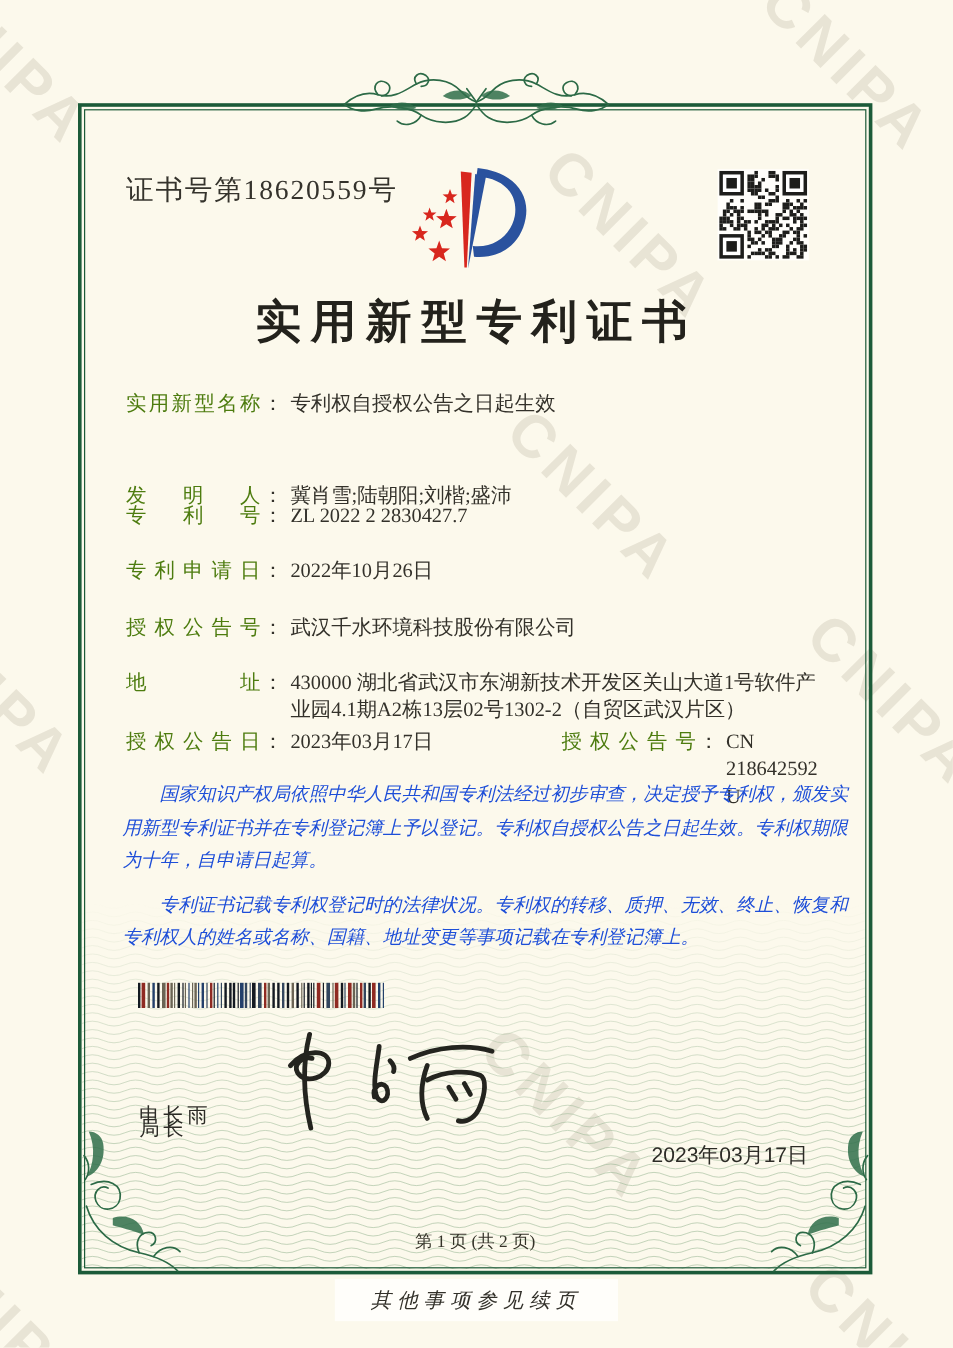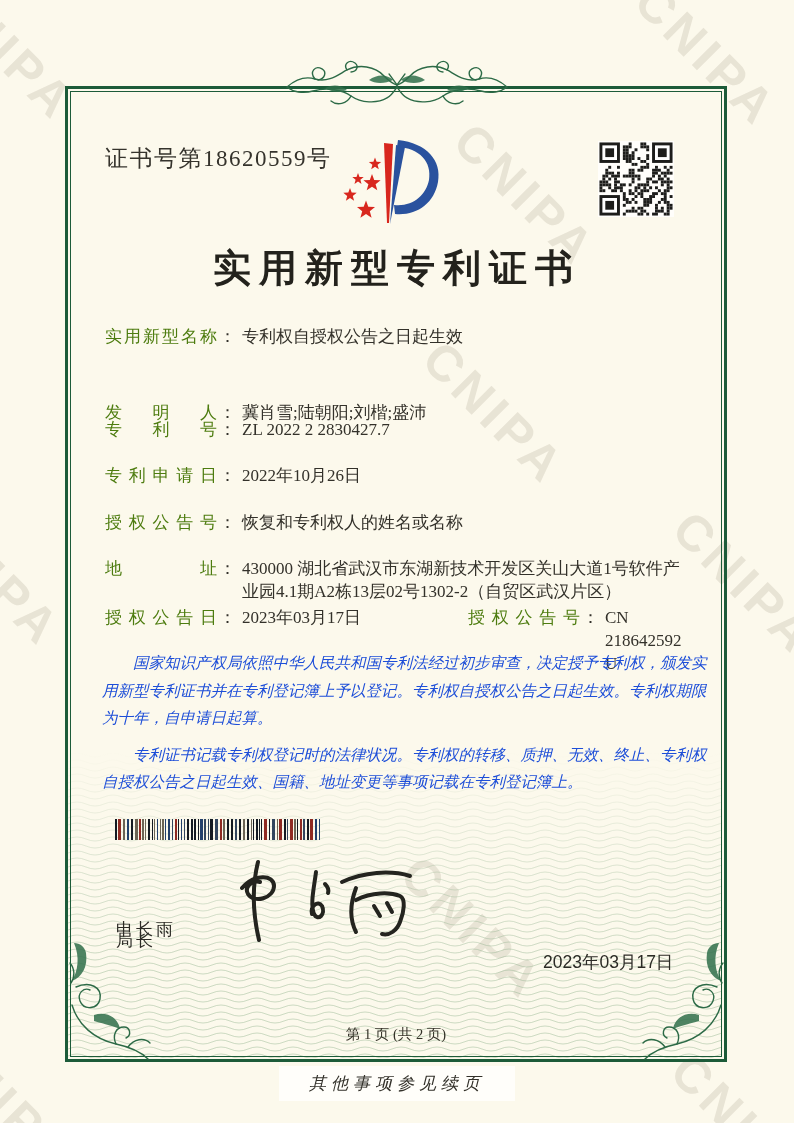--- a/index.html
+++ b/index.html
@@ -433,42 +433,42 @@
     <span class="fvalue">ZL 2022 2 2830427.7</span>
   </div>
   <div class="frow r4">
     <span class="flabel">专利申请日</span>
     <span class="fcolon">：</span>
     <span class="fvalue">2022年10月26日</span>
   </div>
   <div class="frow r5">
     <span class="flabel">授权公告号</span>
     <span class="fcolon">：</span>
-    <span class="fvalue">恢复和专利权人的姓名或名称</span>
+    <span class="fvalue">武汉千水环境科技股份有限公司</span>
   </div>
   <div class="frow r6">
     <span class="flabel">地址</span>
     <span class="fcolon">：</span>
     <span class="fvalue">430000 湖北省武汉市东湖新技术开发区关山大道1号软件产业园4.1期A2栋13层02号1302-2（自贸区武汉片区）</span>
   </div>
   <div class="frow r7">
     <span class="flabel">授权公告日</span>
     <span class="fcolon">：</span>
     <span class="fvalue">2023年03月17日</span>
     <span class="r7b">
       <span class="flabel">授权公告号</span>
       <span class="fcolon">：</span>
       <span class="fvalue">CN 218642592 U</span>
     </span>
   </div>
 </div>
 
 <div class="legal">
   <p>国家知识产权局依照中华人民共和国专利法经过初步审查，决定授予专利权，颁发实用新型专利证书并在专利登记簿上予以登记。专利权自授权公告之日起生效。专利权期限为十年，自申请日起算。</p>
-  <p>专利证书记载专利权登记时的法律状况。专利权的转移、质押、无效、终止、专利权自授权公告之日起生效、国籍、地址变更等事项记载在专利登记簿上。</p>
+  <p>专利证书记载专利权登记时的法律状况。专利权的转移、质押、无效、终止、恢复和专利权人的姓名或名称、国籍、地址变更等事项记载在专利登记簿上。</p>
 </div>
 
 <div class="barcode" id="barcode">
     <i style="width:2px;background:#141a22;margin-right:1px"></i>
     <i style="width:3px;background:#8f2a22;margin-right:2px"></i>
     <i style="width:2px;background:#6b6454;margin-right:2px"></i>
     <i style="width:2px;background:#23406b;margin-right:2px"></i>
     <i style="width:2px;background:#141a22;margin-right:2px"></i>
     <i style="width:3px;background:#6b6454;margin-right:1px"></i>
     <i style="width:2px;background:#8f2a22;margin-right:1px"></i>

